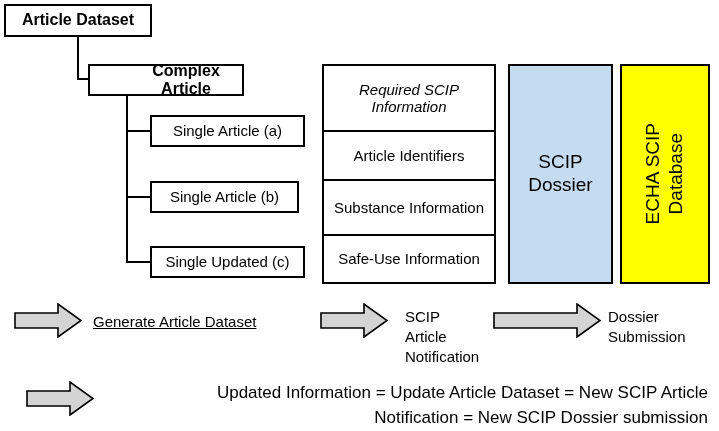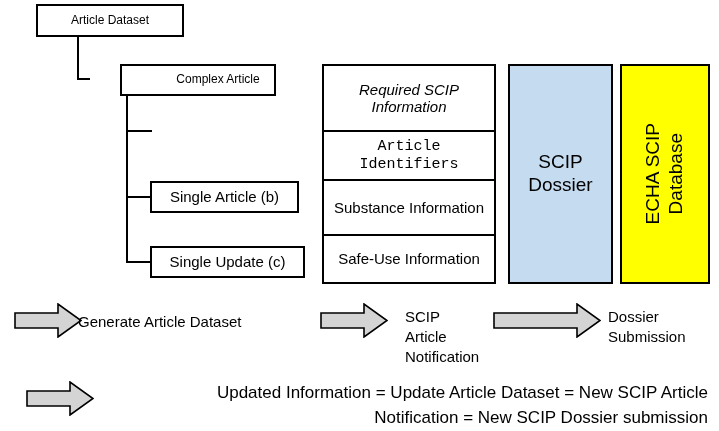--- a/index.html
+++ b/index.html
@@ -21,23 +21,22 @@
     border: 2px solid #000000;
     background: #ffffff;
     display: flex;
     align-items: center;
     justify-content: center;
     text-align: center;
     color: #000000;
     line-height: 1.15;
   }
   .box-bold {
-    font-weight: normal;
-    font-size: 12px;
-    margin-left: 32px;
+    font-weight: bold;
+    font-size: 16px;
   }
   .box-plain {
     font-weight: normal;
     font-size: 15px;
   }
   
   .line-v {
     position: absolute;
     width: 2px;
     background: #000000;
@@ -131,33 +130,36 @@
 
   <div class="box box-bold" style="left:88px; top:64px; width:156px; height:32px;padding-left:40px;">
     <span>Complex Article</span>
   </div>
 
   <div class="line-v" style="left:126px; top:96px; height:167px;"></div>
   <div class="line-h" style="left:126px; top:130px; width:26px;"></div>
   <div class="line-h" style="left:126px; top:196px; width:26px;"></div>
   <div class="line-h" style="left:126px; top:261px; width:26px;"></div>
 
+  <div class="box box-plain" style="left:150px; top:115px; width:155px; height:32px;">
+    <span>Single Article (a)</span>
+  </div>
   <div class="box box-plain" style="left:150px; top:181px; width:149px; height:32px;">
     <span>Single Article (b)</span>
   </div>
   <div class="box box-plain" style="left:150px; top:246px; width:155px; height:32px;">
-    <span>Single Update (c)</span>
+    <span>Single Updated (c)</span>
   </div>
 
   <div id="scip-table" style="left:322px; top:64px; width:174px; height:220px;">
     <div class="scip-row italic" style="height:69px;">
       <span>Required SCIP
 Information</span>
     </div>
-    <div class="scip-row" style="height:51px;font-family:Liberation Mono, monospace;">
+    <div class="scip-row" style="height:51px;">
       <span>Article Identifiers</span>
     </div>
     <div class="scip-row" style="height:57px;">
       <span>Substance
 Information</span>
     </div>
     <div class="scip-row" style="height:48px;">
       <span>Safe-Use
 Information</span>
     </div>
@@ -171,21 +173,21 @@
   <div class="color-box" style="left:620px; top:64px; width:90px; height:220px; background:#ffff00;">
     <span class="vertical-text">ECHA SCIP
 Database</span>
   </div>
 
   <div class="arrow" style="left:14px; top:303px;">
     <svg width="68" height="35" viewBox="0 0 68 35">
       <polygon points="1,10 44,10 44,1 67,17.5 44,34 44,25 1,25" fill="#d4d4d4" stroke="#000000" stroke-width="1.6" stroke-linejoin="miter"></polygon>
     </svg>
   </div>
-  <div class="arrow-label" style="left:78px; top:312px; width:220px;">Generate Article Dataset</div>
+  <div class="arrow-label" style="left:93px; top:312px; width:220px;text-decoration:underline;">Generate Article Dataset</div>
 
   <div class="arrow" style="left:320px; top:303px;">
     <svg width="68" height="35" viewBox="0 0 68 35">
       <polygon points="1,10 44,10 44,1 67,17.5 44,34 44,25 1,25" fill="#d4d4d4" stroke="#000000" stroke-width="1.6" stroke-linejoin="miter"></polygon>
     </svg>
   </div>
   <div class="arrow-label" style="left:405px; top:307px; width:100px;">SCIP
 Article
 Notification</div>
 

